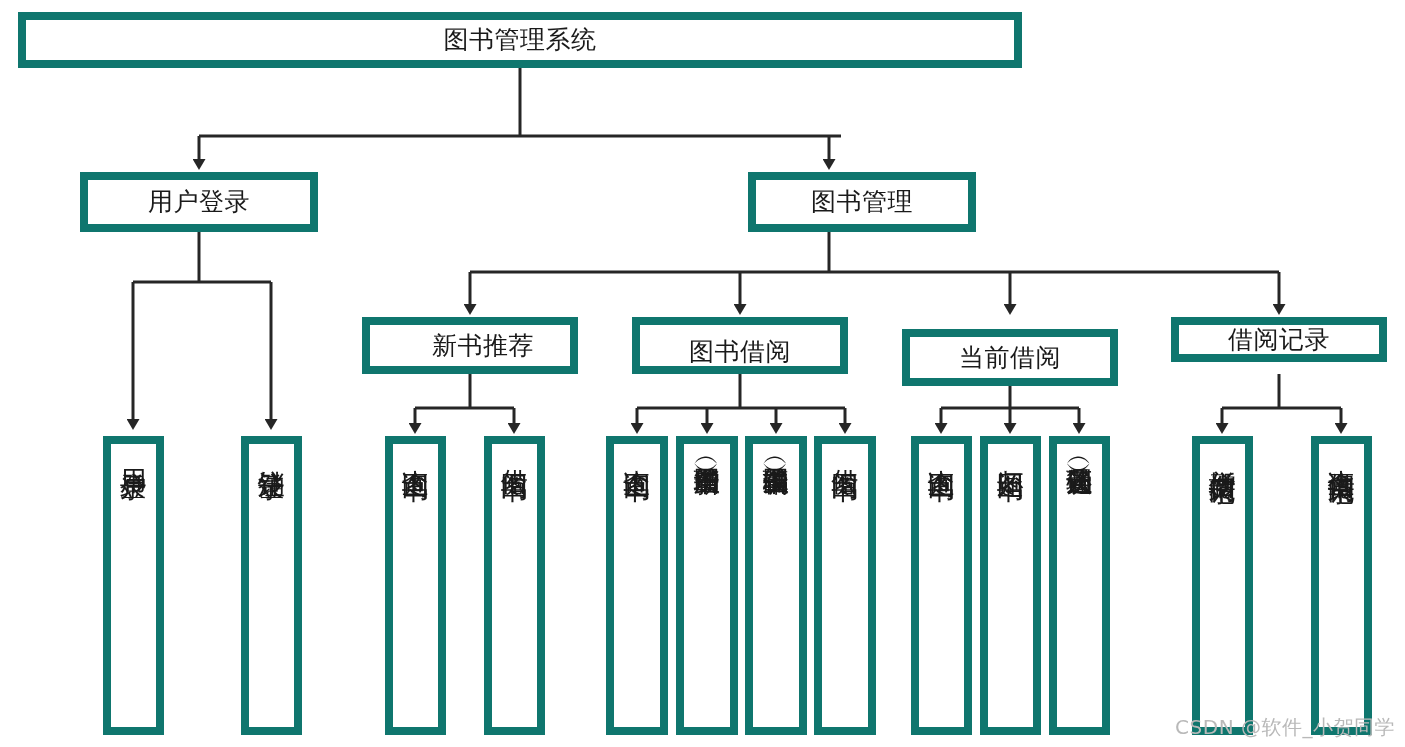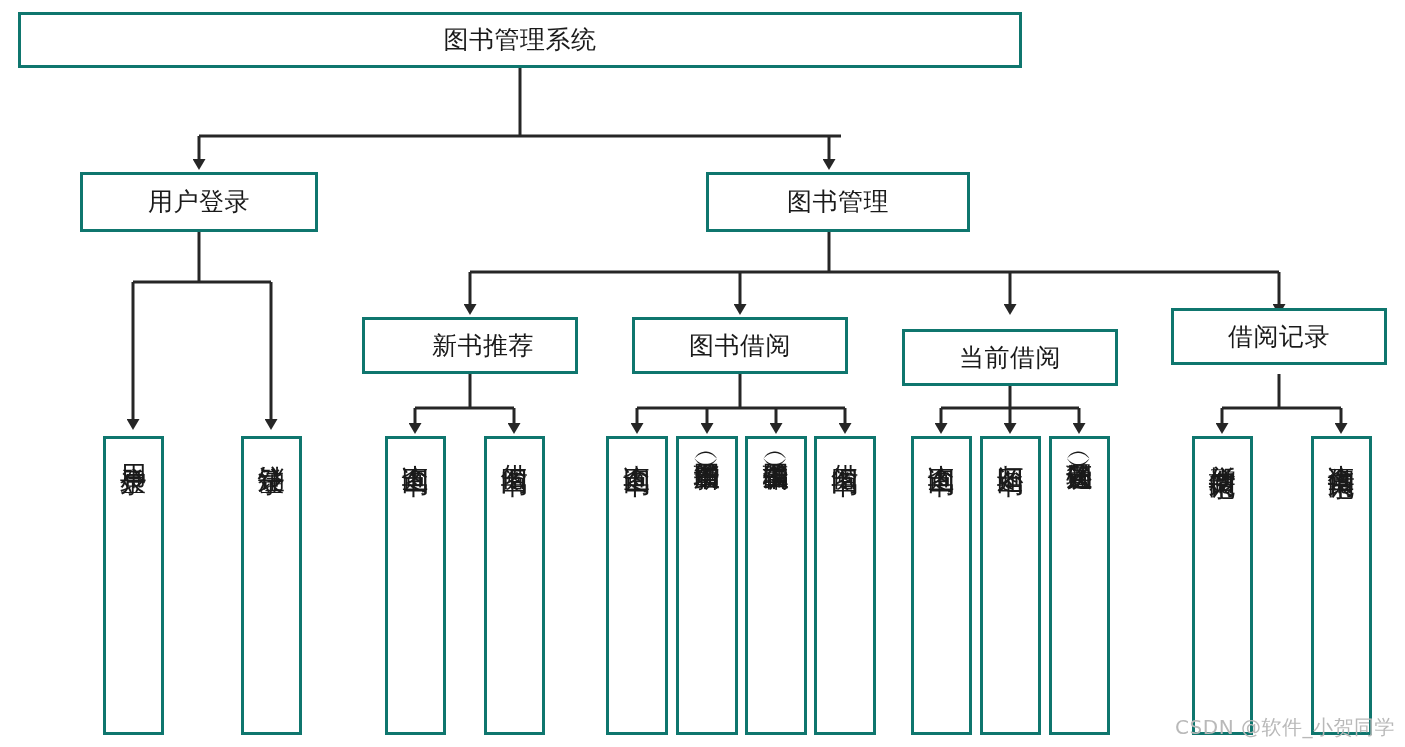--- a/index.html
+++ b/index.html
@@ -21,21 +21,21 @@
   .svg-layer {
     position: absolute;
     left: 0;
     top: 0;
     width: 1405px;
     height: 747px;
   }
   .node {
     position: absolute;
     box-sizing: border-box;
-    border: 3px solid #0f766e;
+    border: 8px solid #0f766e;
     background: #ffffff;
     display: flex;
     align-items: center;
     justify-content: center;
     color: #1a1a1a;
   }
   .node-label {
     display: block;
     text-align: center;
     line-height: 1.18;
@@ -134,34 +134,34 @@
     </g>
   </svg>
 
   <div class="node h root" style="left:18px; top:12px; width:1004px; height:56px;">
     <span class="node-label">图书管理系统</span>
   </div>
 
   <div class="node h" style="left:80px; top:172px; width:238px; height:60px;">
     <span class="node-label">用户登录</span>
   </div>
-  <div class="node h" style="left:706px; top:172px; width:264px; height:60px;">
+  <div class="node h" style="left:748px; top:172px; width:228px; height:60px;">
     <span class="node-label">图书管理</span>
   </div>
 
   <div class="node h" style="left:362px; top:317px; width:216px; height:57px;padding-left:26px;">
     <span class="node-label">新书推荐</span>
   </div>
-  <div class="node h" style="left:632px; top:317px; width:216px; height:57px;">
+  <div class="node h" style="left:632px; top:317px; width:216px; height:57px;align-items:flex-end;">
     <span class="node-label">图书借阅</span>
   </div>
   <div class="node h" style="left:902px; top:317px; width:216px; height:57px;margin-top:12px;">
     <span class="node-label">当前借阅</span>
   </div>
-  <div class="node h" style="left:1171px; top:308px; width:216px; height:57px;">
+  <div class="node h" style="left:1171px; top:317px; width:216px; height:45px;">
     <span class="node-label">借阅记录</span>
   </div>
 
   <div class="node v" style="left:103px; top:436px; width:61px; height:299px;">
     <span class="node-label">用户登录</span>
   </div>
   <div class="node v" style="left:241px; top:436px; width:61px; height:299px;">
     <span class="node-label">注销登录</span>
   </div>
 

